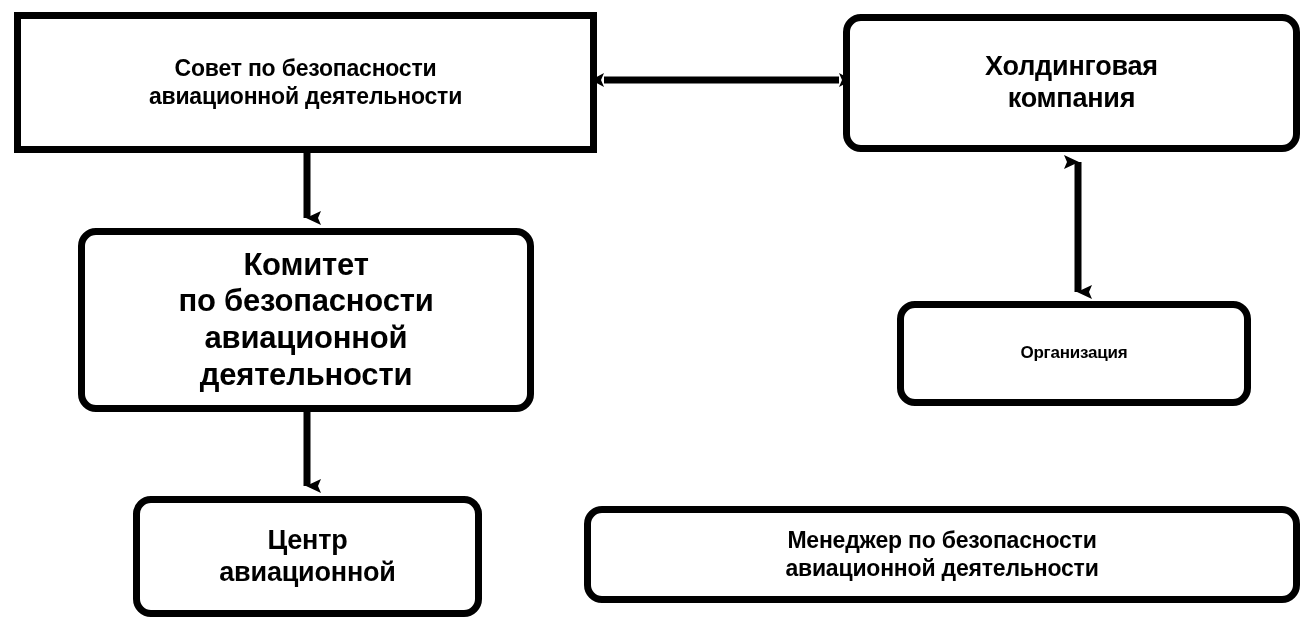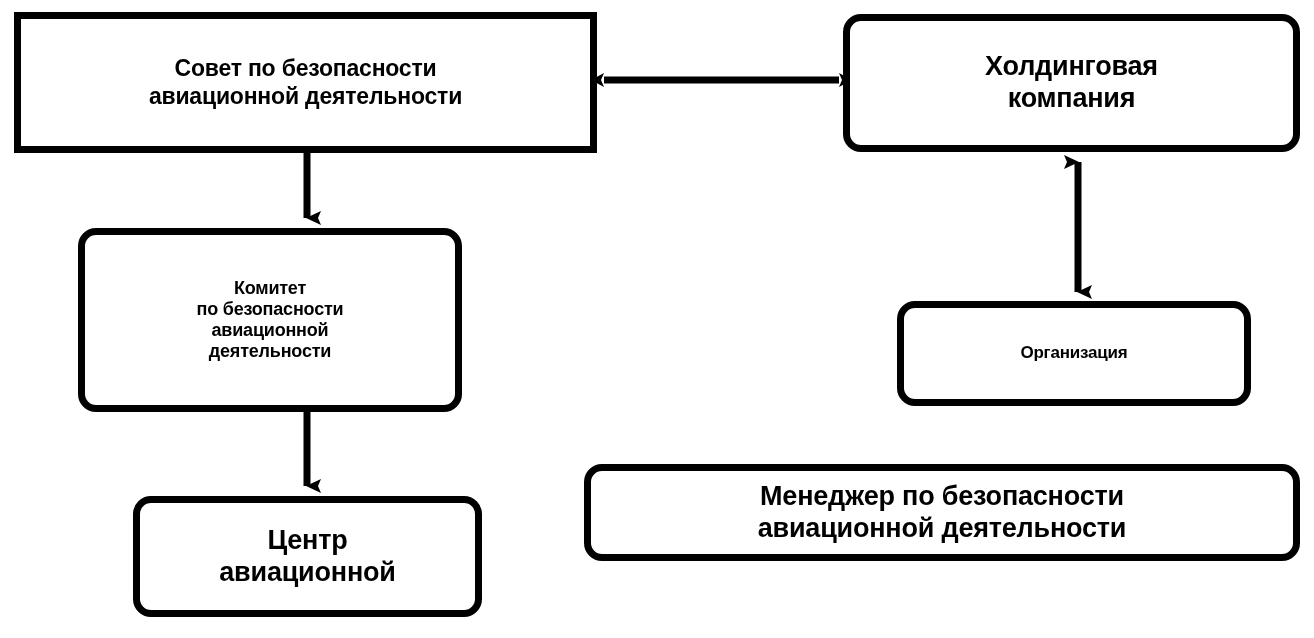--- a/index.html
+++ b/index.html
@@ -93,26 +93,26 @@
       <line x1="22" y1="16" x2="22" y2="146" stroke="#000" stroke-width="7" marker-start="url(#ah-up3)" marker-end="url(#ah-down3)"></line>
     </svg>
   </div>
 
   <div class="node sharp" style="left:14px; top:12px; width:583px; height:141px; font-size:23px;">Совет по безопасности
 авиационной деятельности</div>
 
   <div class="node round" style="left:843px; top:14px; width:457px; height:138px; font-size:27px;">Холдинговая
 компания</div>
 
-  <div class="node round" style="left:78px; top:228px; width:384px; height:184px; font-size:18px;">Комитет
+  <div class="node round" style="left:78px; top:228px; width:456px; height:184px; font-size:31px;">Комитет
 по безопасности
 авиационной
 деятельности</div>
 
   <div class="node round" style="left:897px; top:301px; width:354px; height:105px; font-size:17px;">Организация</div>
 
   <div class="node round" style="left:133px; top:496px; width:349px; height:121px; font-size:27px;">Центр
 авиационной</div>
 
-  <div class="node round" style="left:584px; top:464px; width:716px; height:97px; font-size:27px;">Менеджер по безопасности
+  <div class="node round" style="left:584px; top:506px; width:716px; height:97px; font-size:23px;">Менеджер по безопасности
 авиационной деятельности</div>
 
 </div>
 
 </body></html>

